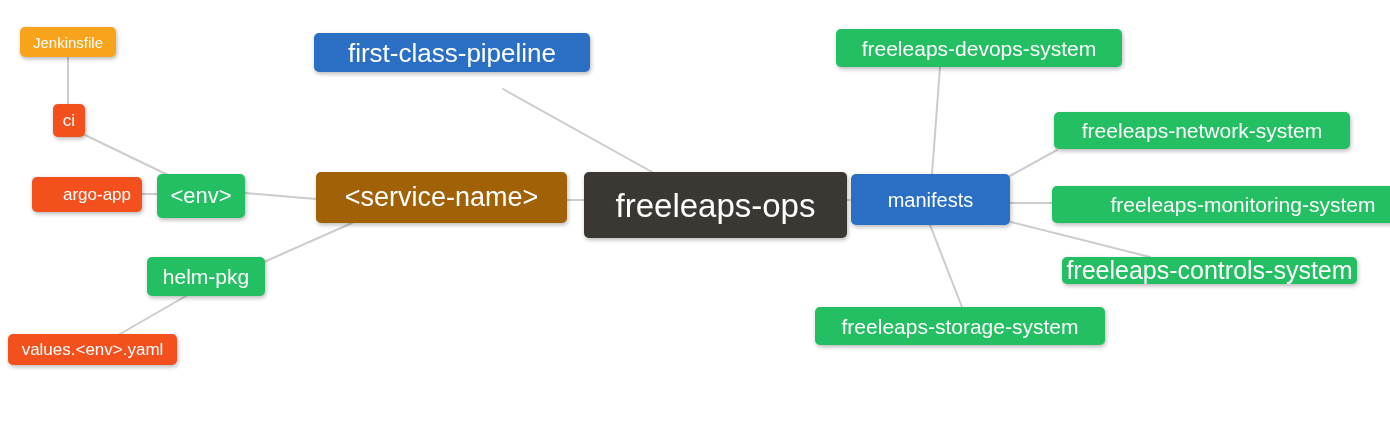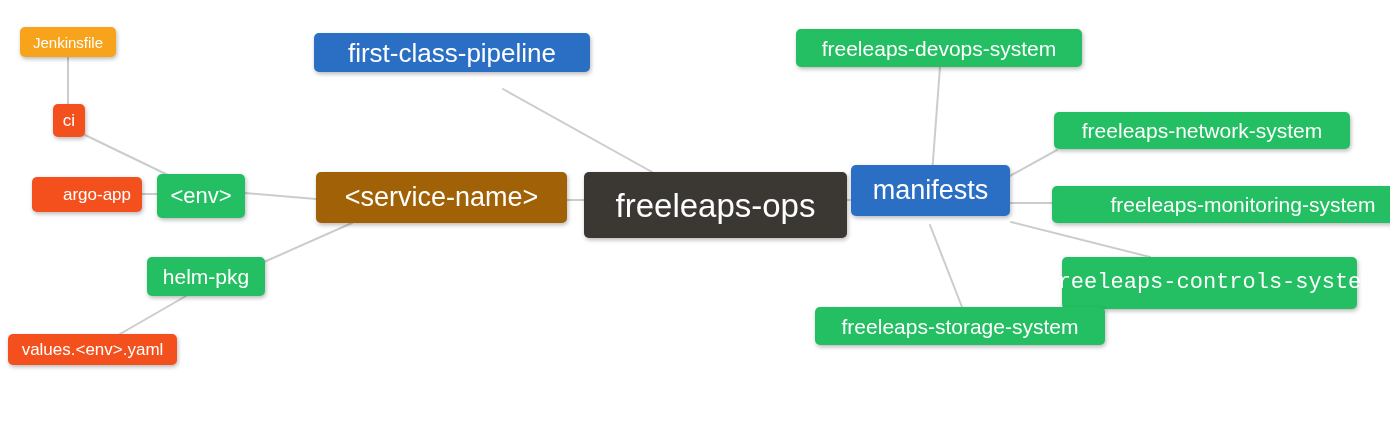--- a/index.html
+++ b/index.html
@@ -37,25 +37,25 @@
   
   #n-jenkinsfile { left: 20px;  top: 27px;  width: 96px;  height: 30px; font-size: 15px; }
   #n-ci          { left: 53px;  top: 104px; width: 32px;  height: 33px; font-size: 17px; }
   #n-argo_app    { left: 32px;  top: 177px; width: 90px;  height: 35px; font-size: 17px; }
   #n-env         { left: 157px; top: 174px; width: 88px;  height: 44px; font-size: 22px; }
   #n-helm_pkg    { left: 147px; top: 257px; width: 118px; height: 39px; font-size: 21px; }
   #n-values_env_yaml { left: 8px; top: 334px; width: 169px; height: 31px; font-size: 17px; }
   #n-first_class_pipeline { left: 314px; top: 33px; width: 276px; height: 39px; font-size: 26px; }
   #n-service_name { left: 316px; top: 172px; width: 251px; height: 51px; font-size: 27px; }
   #n-freeleaps_ops { left: 584px; top: 172px; width: 263px; height: 66px; font-size: 33px; }
-  #n-manifests   { left: 851px; top: 165px; width: 159px; height: 51px; font-size: 27px; }
+  #n-manifests   { left: 851px; top: 174px; width: 159px; height: 51px; font-size: 20px; }
   #n-devops_system     { left: 796px;  top: 29px;  width: 286px; height: 38px; font-size: 21px; }
   #n-network_system    { left: 1054px; top: 112px; width: 296px; height: 37px; font-size: 21px; }
   #n-monitoring_system { left: 1052px; top: 186px; width: 382px; height: 37px; font-size: 21px; }
-  #n-controls_system   { left: 1062px; top: 257px; width: 295px; height: 52px; font-size: 22px; font-family: Liberation Mono, monospace; }
+  #n-controls_system   { left: 1062px; top: 257px; width: 295px; height: 27px; font-size: 25px; }
   #n-storage_system    { left: 815px;  top: 307px; width: 290px; height: 38px; font-size: 21px; }
 </style>
 </head>
 <body>
 
 <div class="canvas" style="background: rgb(255, 255, 255);">
 
   <svg class="edges" viewBox="0 0 1390 421" xmlns="http://www.w3.org/2000/svg">
     <g fill="none" stroke-width="2" stroke-linecap="round">
       <line x1="68" y1="57" x2="68" y2="104" stroke="#cccccc"></line>
@@ -78,19 +78,19 @@
   <div class="node" id="n-jenkinsfile" style="background: rgb(247, 164, 28); color: rgb(255, 255, 255);">Jenkinsfile</div>
   <div class="node" id="n-ci" style="background: rgb(244, 80, 30); color: rgb(255, 255, 255);">ci</div>
   <div class="node" id="n-argo_app" style="background: rgb(244, 80, 30); color: rgb(255, 255, 255); padding-left: 20px;">argo-app</div>
   <div class="node" id="n-env" style="background: rgb(35, 191, 98); color: rgb(255, 255, 255);">&lt;env&gt;</div>
   <div class="node" id="n-helm_pkg" style="background: rgb(35, 191, 98); color: rgb(255, 255, 255);">helm-pkg</div>
   <div class="node" id="n-values_env_yaml" style="background: rgb(244, 80, 30); color: rgb(255, 255, 255);">values.&lt;env&gt;.yaml</div>
   <div class="node" id="n-first_class_pipeline" style="background: rgb(42, 111, 196); color: rgb(255, 255, 255);">first-class-pipeline</div>
   <div class="node" id="n-service_name" style="background: #a16207; color: rgb(255, 255, 255);">&lt;service-name&gt;</div>
   <div class="node" id="n-freeleaps_ops" style="background: rgb(59, 55, 51); color: rgb(255, 255, 255);">freeleaps-ops</div>
   <div class="node" id="n-manifests" style="background: rgb(42, 111, 196); color: rgb(255, 255, 255);">manifests</div>
-  <div class="node" id="n-devops_system" style="background: rgb(35, 191, 98); color: rgb(255, 255, 255);">freeleaps-devops-system</div>
+  <div class="node" id="n-devops_system" style="background: rgb(35, 191, 98); color: rgb(255, 255, 255); margin-left: 40px;">freeleaps-devops-system</div>
   <div class="node" id="n-network_system" style="background: rgb(35, 191, 98); color: rgb(255, 255, 255);">freeleaps-network-system</div>
   <div class="node" id="n-monitoring_system" style="background: rgb(35, 191, 98); color: rgb(255, 255, 255);">freeleaps-monitoring-system</div>
   <div class="node" id="n-controls_system" style="background: rgb(35, 191, 98); color: rgb(255, 255, 255);">freeleaps-controls-system</div>
   <div class="node" id="n-storage_system" style="background: rgb(35, 191, 98); color: rgb(255, 255, 255);">freeleaps-storage-system</div>
 
 </div>
 
 </body></html>

